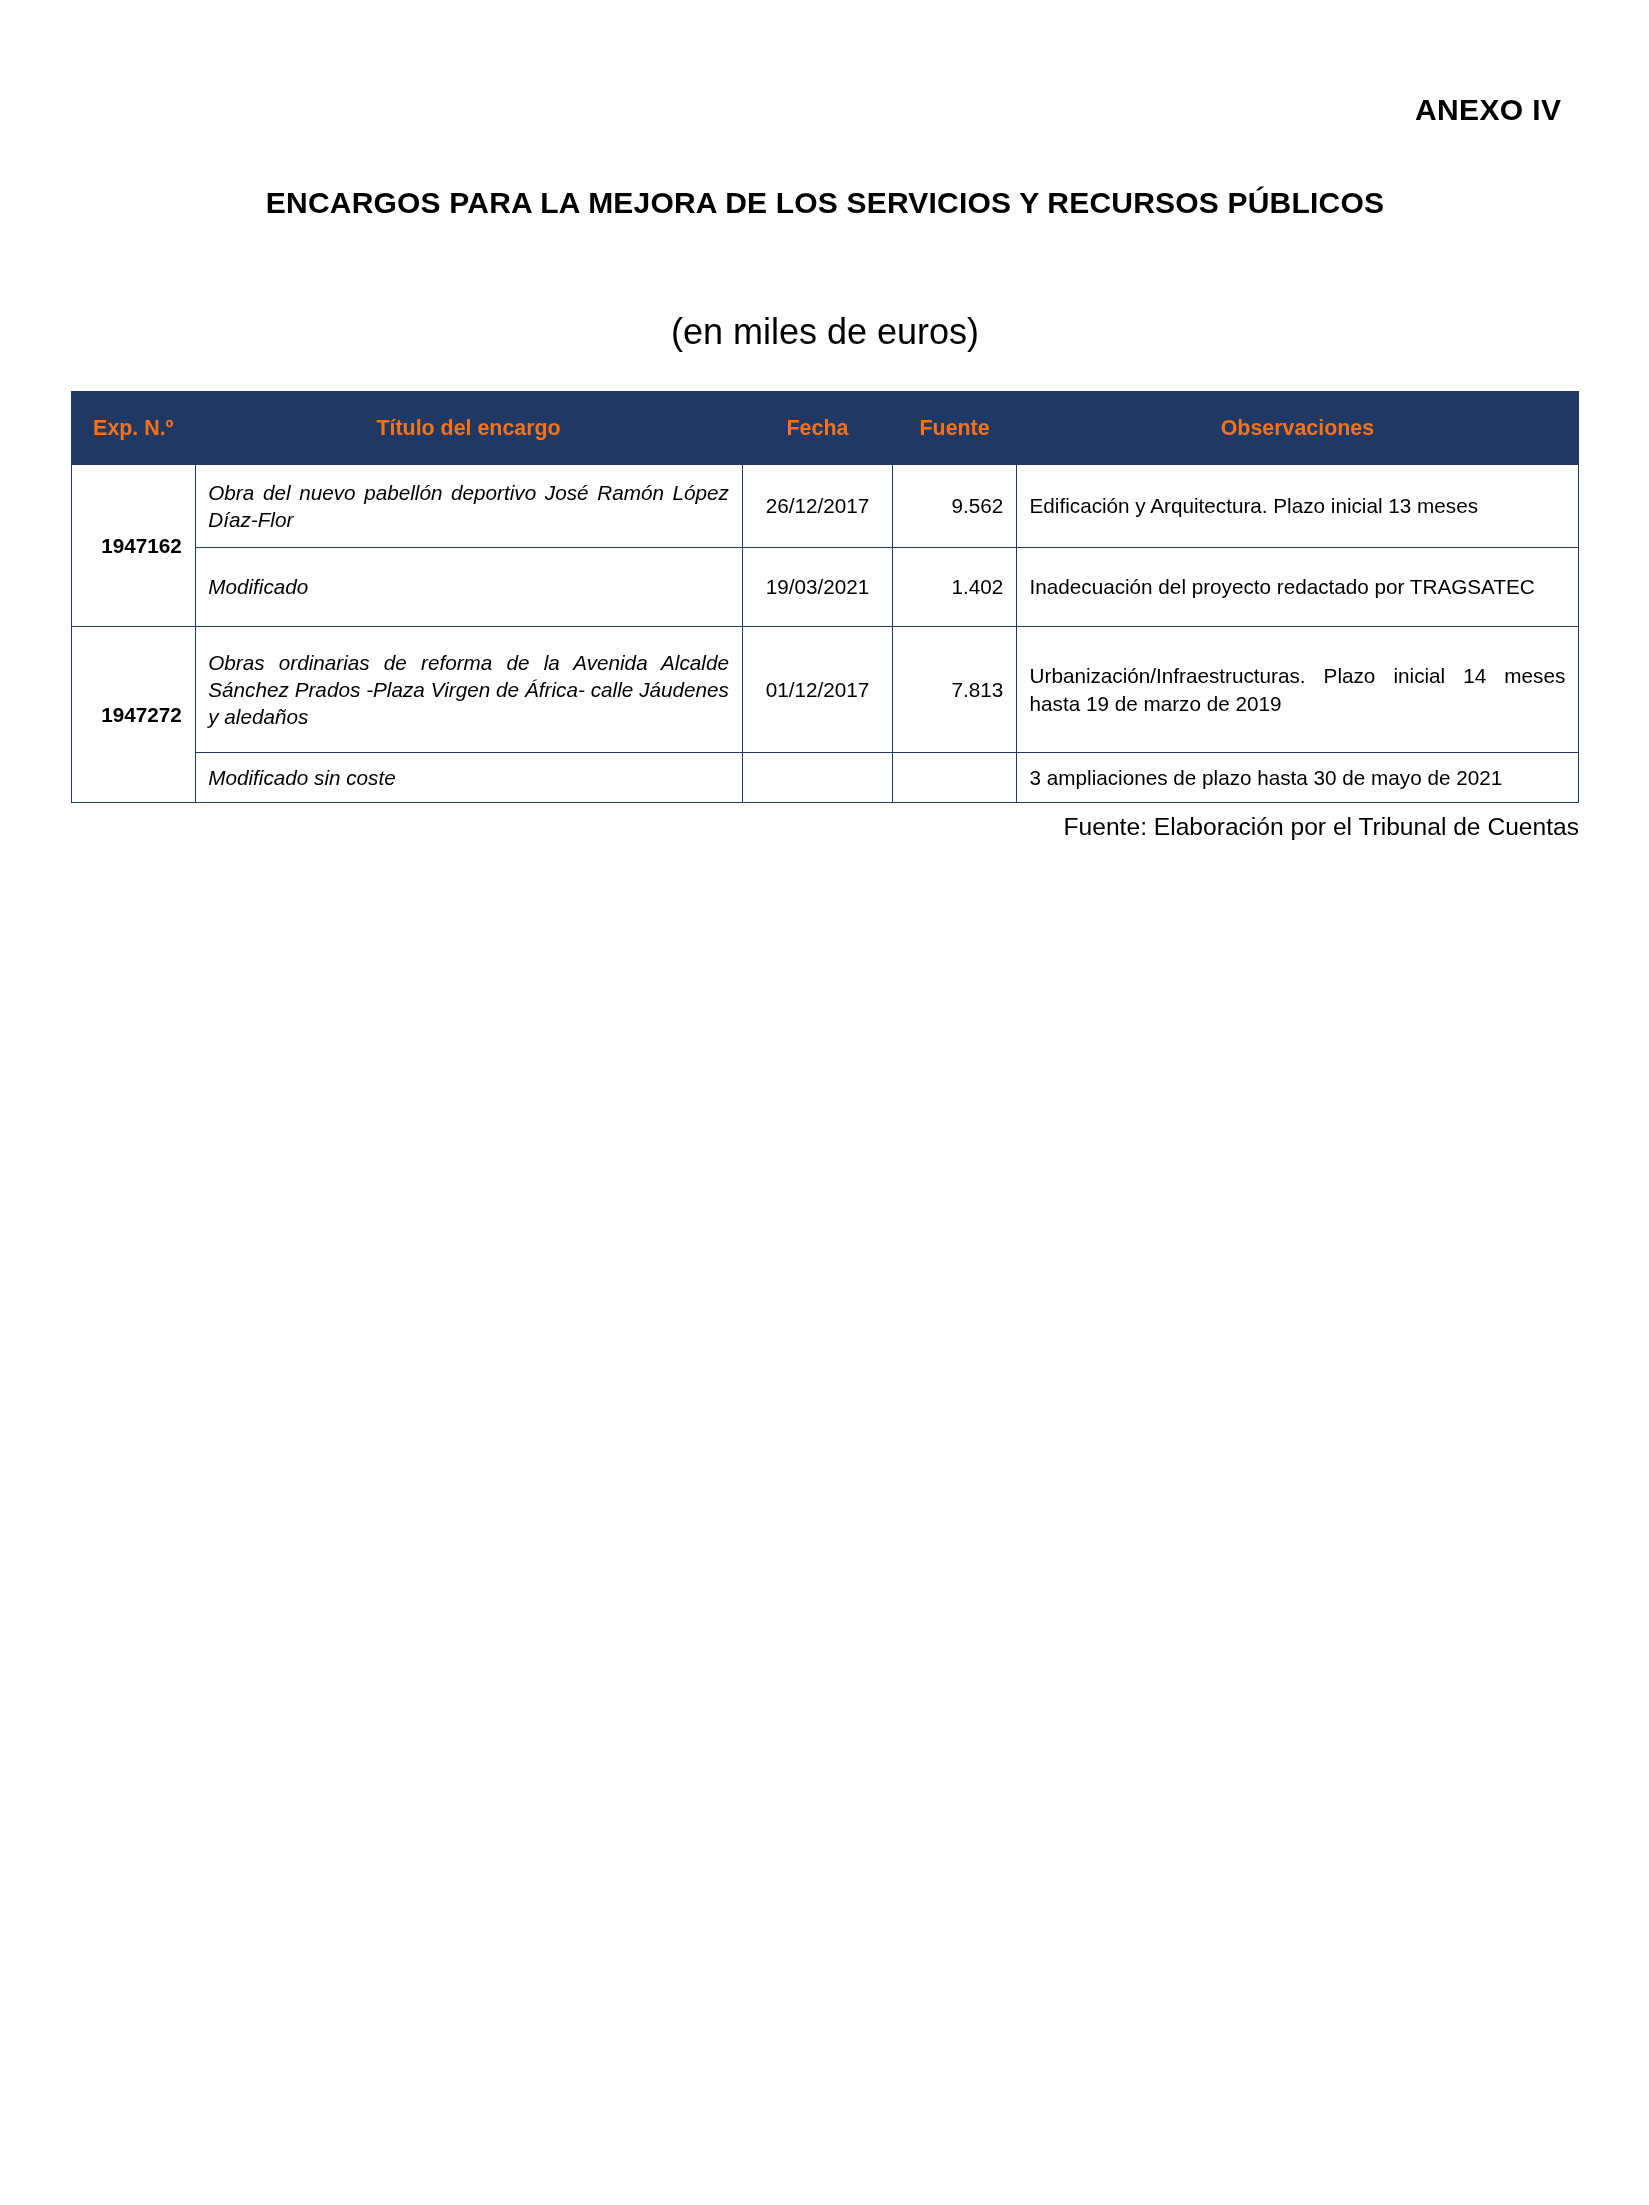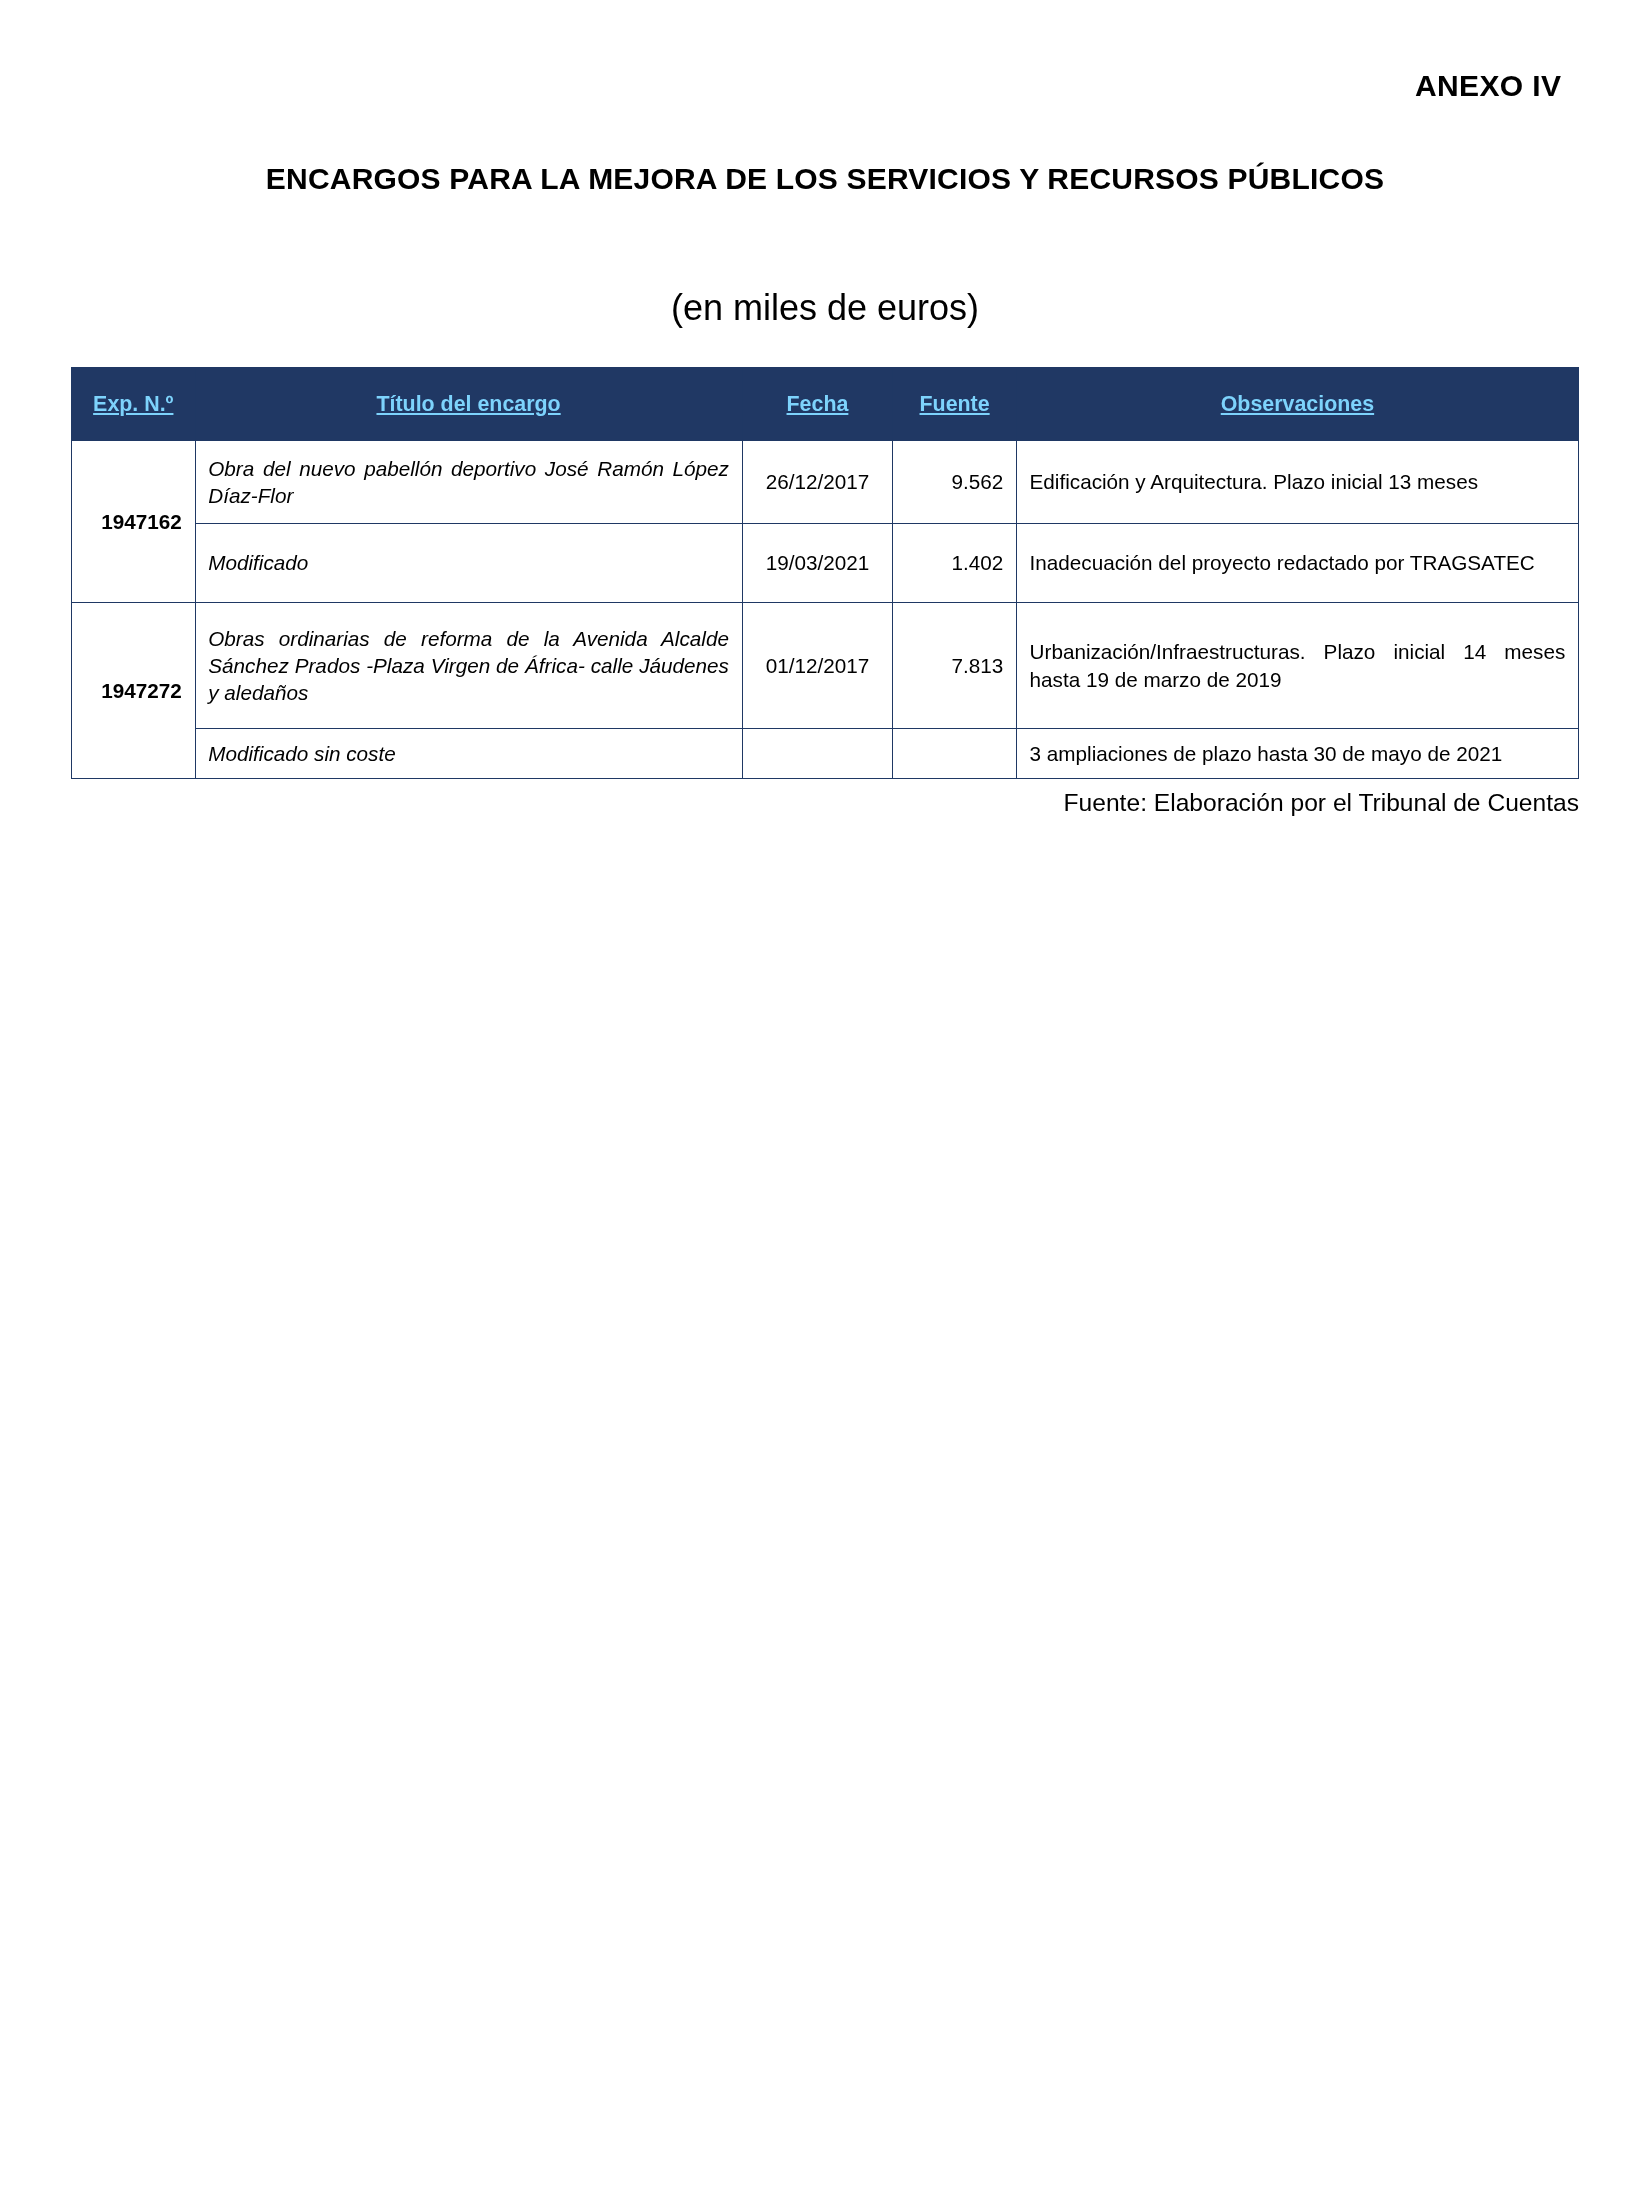--- a/index.html
+++ b/index.html
@@ -6,21 +6,21 @@
   html, body { background: #ffffff; }
   body {
     width: 1649px;
     height: 2205px;
     font-family: "Liberation Sans", sans-serif;
     color: #000000;
     position: relative;
     overflow: hidden;
   }
   .page {
-    padding: 69px 70px 0 71px;
+    padding: 93px 70px 0 71px;
   }
   .annex {
     text-align: right;
     font-weight: bold;
     font-size: 30px;
     padding-right: 17.5px;
     letter-spacing: 0.4px;
   }
   .title {
     text-align: center;
@@ -40,28 +40,27 @@
     border-collapse: collapse;
     table-layout: fixed;
     margin-top: 38px;
   }
   table.encargos th,
   table.encargos td {
     border: 1.6px solid #1f3864;
   }
   table.encargos thead th {
     background: #203864;
-    color: #7dd3fc;
+    color: #f97316;
     font-weight: bold;
     font-size: 21.4px;
     height: 73px;
     text-align: center;
     vertical-align: middle;
     padding: 0 6.4px;
-    text-decoration: underline;
   }
   table.encargos td {
     font-size: 20.7px;
     line-height: 1.32;
     vertical-align: middle;
     padding: 11px 12.7px;
   }
   td.exp {
     text-align: right;
     font-style: normal;

